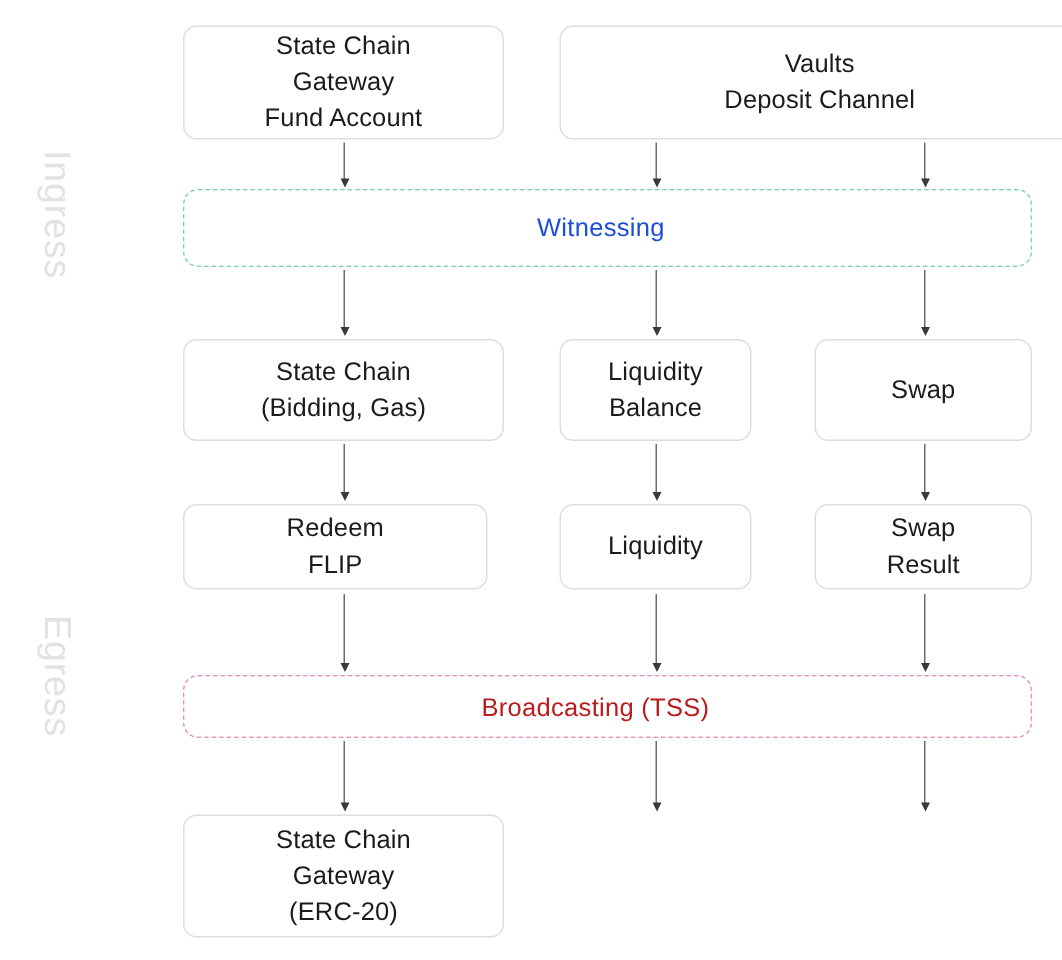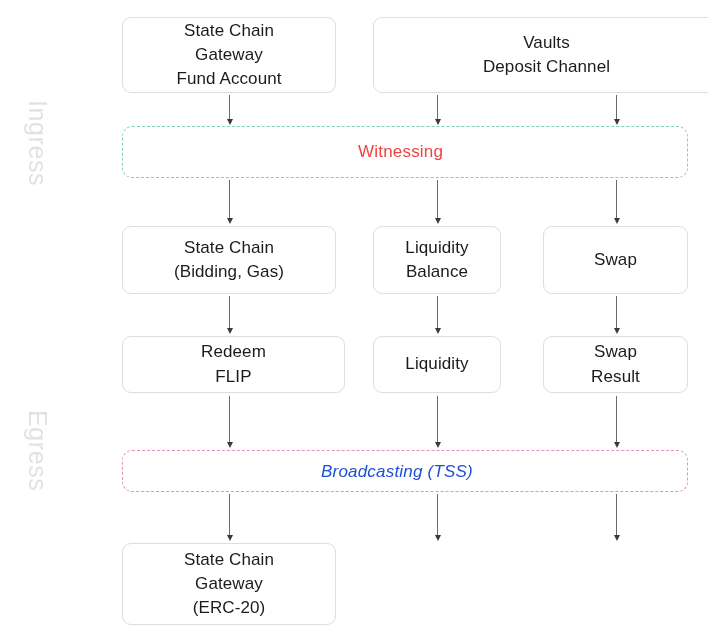--- a/index.html
+++ b/index.html
@@ -16,22 +16,22 @@
         letter-spacing:.1px;padding:4px 8px;}
   .node .ln{display:block;white-space:nowrap;}
 
   
   .band{position:absolute;box-sizing:border-box;
         border:1.6px dashed;border-radius:10px;background:transparent;}
   .band-label{position:absolute;font-size:17px;letter-spacing:.2px;
               white-space:nowrap;background:#fff;padding:0 6px;}
   .band.witness{border-color:#7fd3ae;}
   .band.broadcast{border-color:#e88ec0;}
-  .lbl-witness{color:#ef4444;}
-  .lbl-broadcast{color:#1d4ed8;font-style:italic;}
+  .lbl-witness{color:#1d4ed8;}
+  .lbl-broadcast{color:#b91c1c;}
 
   
   .side-label{position:absolute;color:#e2e2e2;font-size:25px;
               letter-spacing:.6px;white-space:nowrap;
               transform-origin:left top;transform:rotate(90deg);}
 
   
   .arrow{position:absolute;width:11px;}
   .arrow .shaft{position:absolute;left:5px;top:0;width:1px;
                 height:calc(100% - 5px);background:#6a6a6a;}
@@ -123,21 +123,21 @@
     </div>
   <div class="arrow" style="left:432px;top:296px;height:38px;">
       <div class="shaft"></div>
       <div class="head"></div>
     </div>
   <div class="arrow" style="left:611px;top:296px;height:38px;">
       <div class="shaft"></div>
       <div class="head"></div>
     </div>
 
-  <div class="node" style="left:122px;top:336px;width:223px;height:57px;">
+  <div class="node" style="left:122px;top:336px;width:203px;height:57px;">
     <div>
       <span class="ln">Redeem</span>
       <span class="ln">FLIP</span>
     </div>
   </div>
 
   <div class="node" style="left:373px;top:336px;width:128px;height:57px;">
     <div>
       <span class="ln">Liquidity</span>
     </div>

